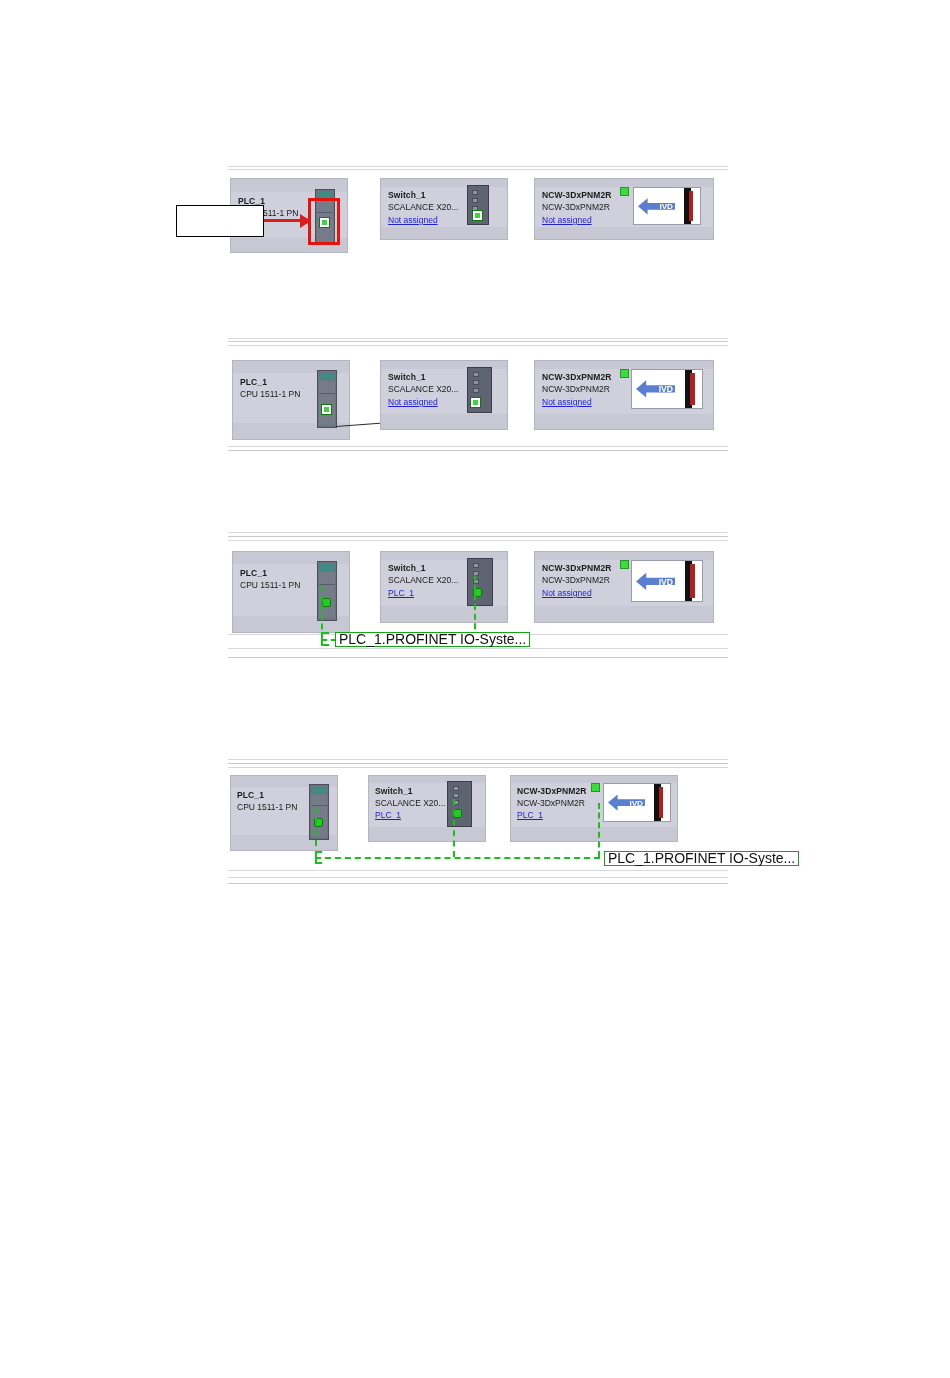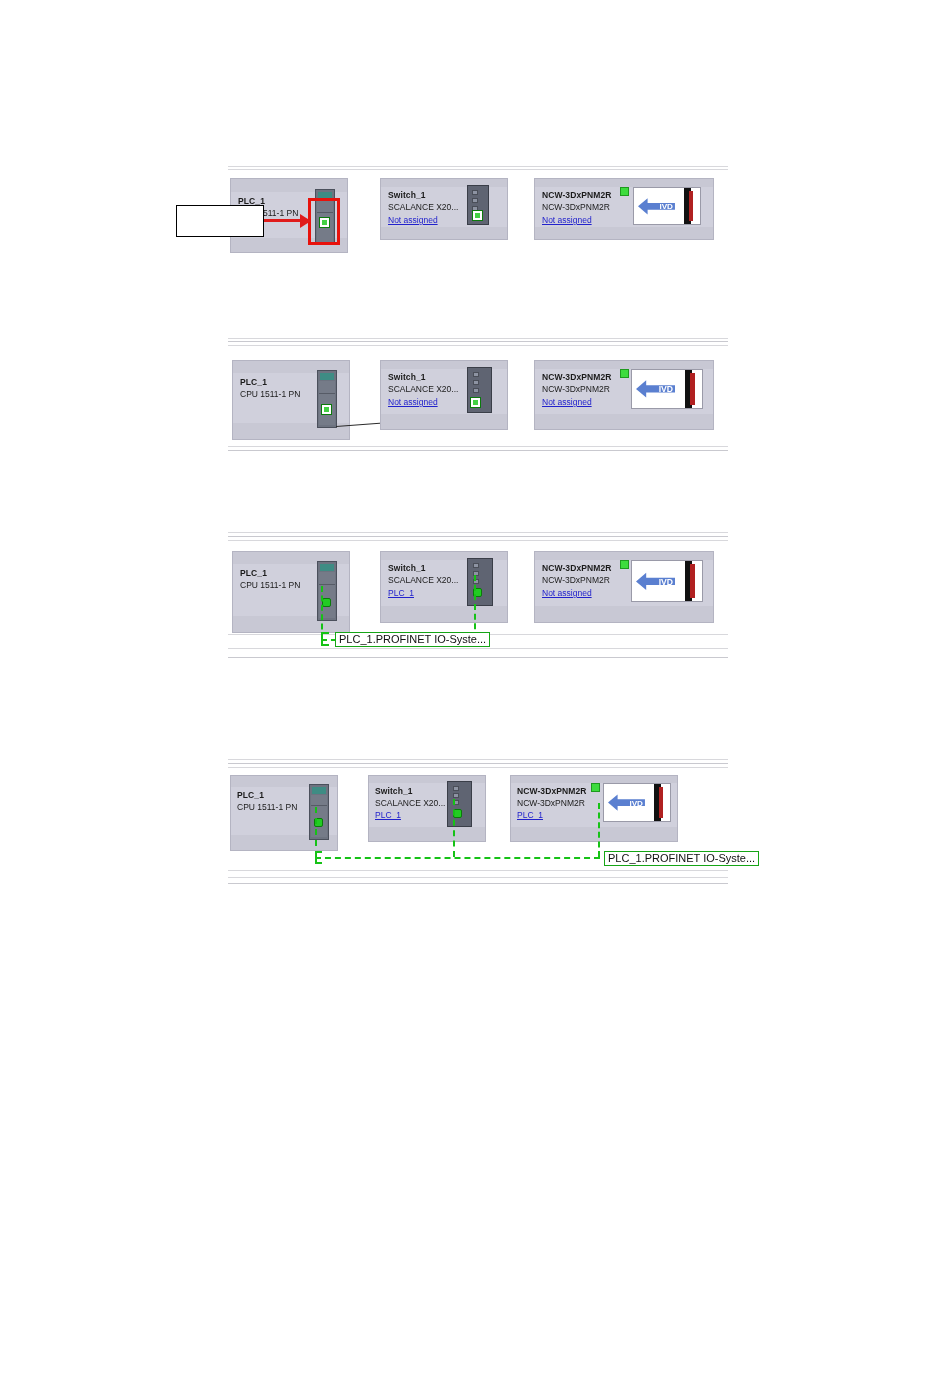--- a/index.html
+++ b/index.html
@@ -62,21 +62,21 @@
     border-left:11px solid #e01b1b;
   }
   .hilite-rect{position:absolute;border:3px solid #e8120c;box-sizing:border-box;}
 
   
   .drag-line{position:absolute;background:#2b2b2b;height:1px;transform-origin:0 0;}
   .pn-h{position:absolute;height:0;border-top:2px dashed #16c216;}
   .pn-v{position:absolute;width:0;border-left:2px dashed #16c216;}
   .pn-label{
     position:absolute;background:#ffffff;border:1px solid #16a516;
-    font-size:11px;color:#111111;padding:1px 3px;white-space:nowrap;
+    font-size:14px;color:#111111;padding:1px 3px;white-space:nowrap;
     box-sizing:border-box;line-height:11px;
   }
   .pn-bracket-l,.pn-bracket-r{position:absolute;border:2px solid #16c216;box-sizing:border-box;}
   .pn-bracket-l{border-right:none;}
   .pn-bracket-r{border-left:none;}
 </style>
 </head>
 <body>
 
 <div class="panel" style="top:165px;height:100px;">

